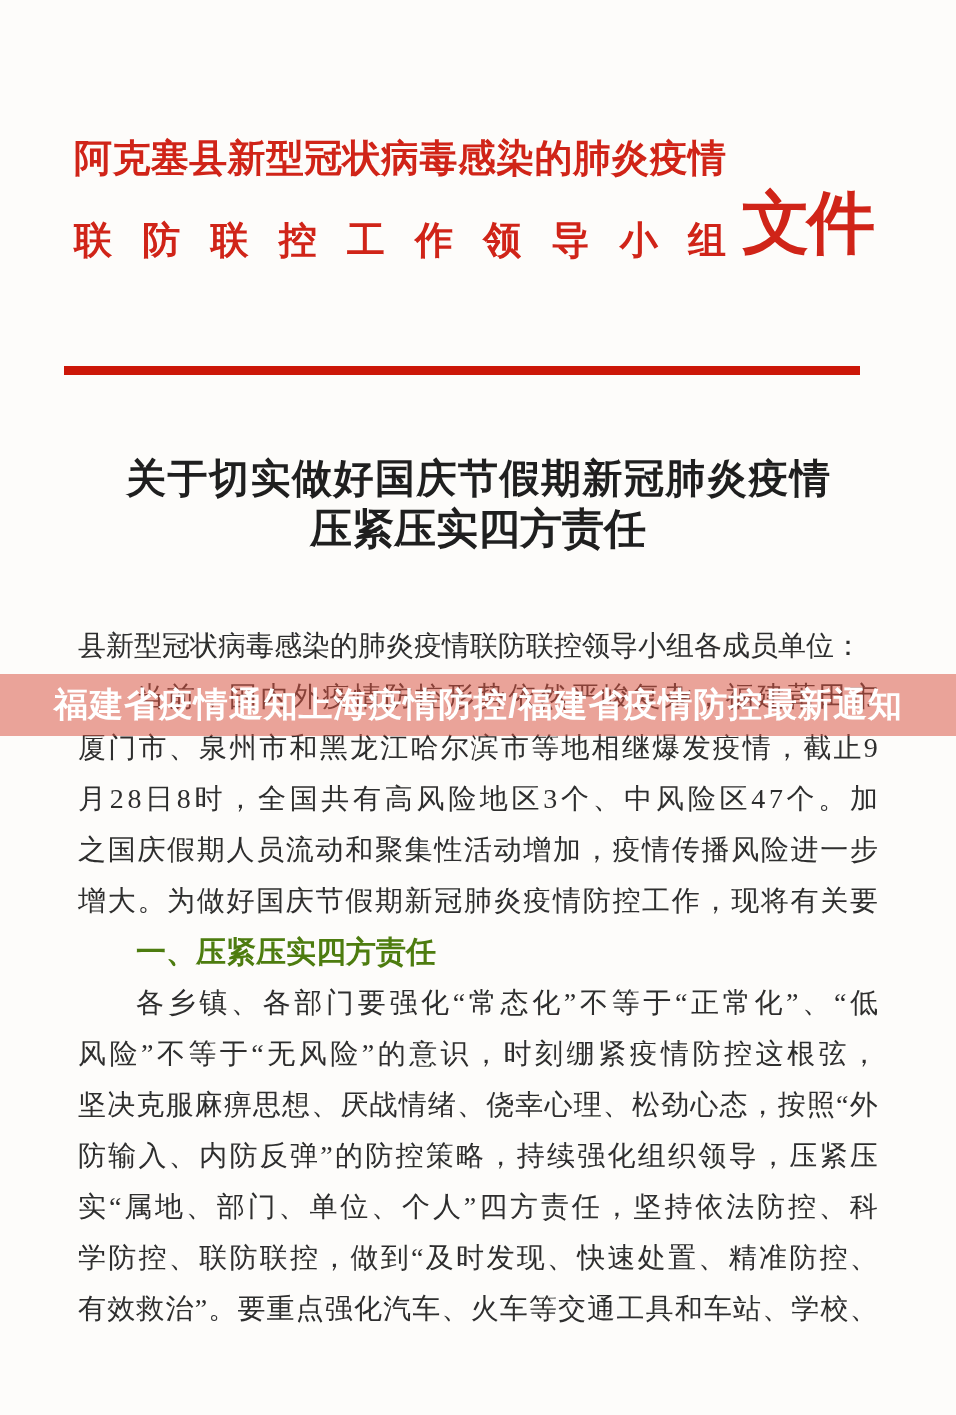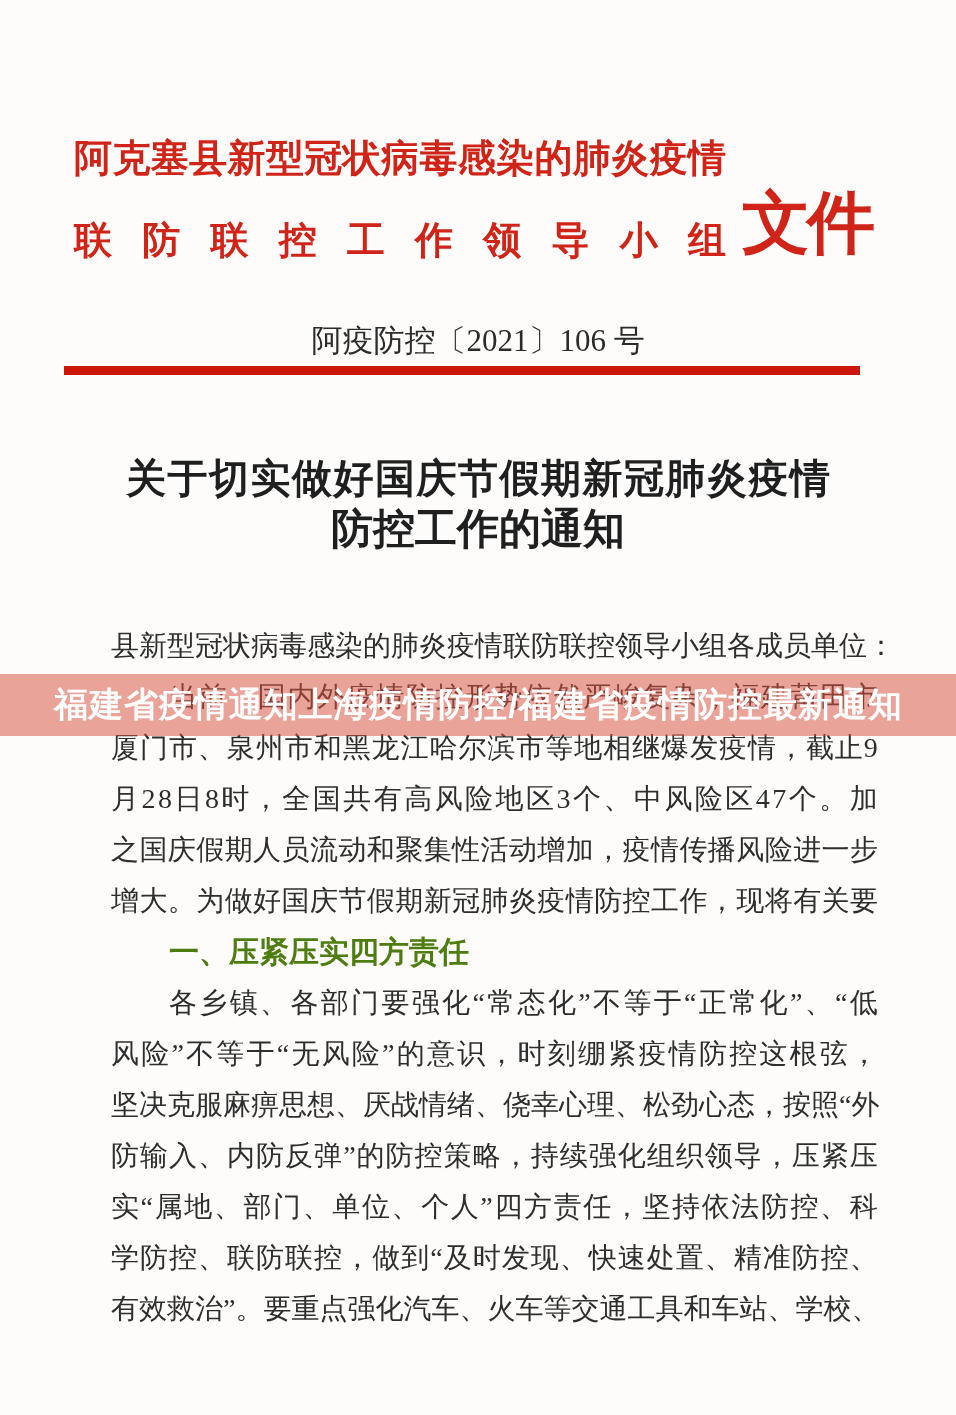--- a/index.html
+++ b/index.html
@@ -57,21 +57,20 @@
   
   .body-text{
     position:absolute;top:620px;left:78px;width:800px;
     color:#2e2e2e;
   }
   .row{
     height:51px;
     font-size:28px;
     line-height:51px;
     white-space:nowrap;
-    margin-left:33px;
   }
   .indent{padding-left:58px;}
   .heading{
     font-family:"Liberation Sans", sans-serif;
     font-weight:bold;
     font-size:30px;
     color:#4d7c0f;
   }
   
   .spread{display:flex;justify-content:space-between;align-items:center;}
@@ -126,21 +125,20 @@
           <span>作</span>
           <span>领</span>
           <span>导</span>
           <span>小</span>
           <span>组</span>
         </div>
     </div>
     <div class="doc-type">文件</div>
   </div>
 
-  <div class="doc-number">阿疫防控〔2021〕106 号</div>
 
   <div class="red-line"></div>
 
   <div class="title">
     <div class="title-line1 spread">
         <span>关</span>
         <span>于</span>
         <span>切</span>
         <span>实</span>
         <span>做</span>
@@ -150,21 +148,21 @@
         <span>节</span>
         <span>假</span>
         <span>期</span>
         <span>新</span>
         <span>冠</span>
         <span>肺</span>
         <span>炎</span>
         <span>疫</span>
         <span>情</span>
       </div>
-    <div class="title-line2">防控工作的通知</div>
+    <div class="title-line2">压紧压实四方责任</div>
   </div>
 
   <div class="body-text">
     <div class="row">县新型冠状病毒感染的肺炎疫情联防联控领导小组各成员单位：</div>
     <div class="row indent spread">
         <span>当</span>
         <span>前</span>
         <span>，</span>
         <span>国</span>
         <span>内</span>

